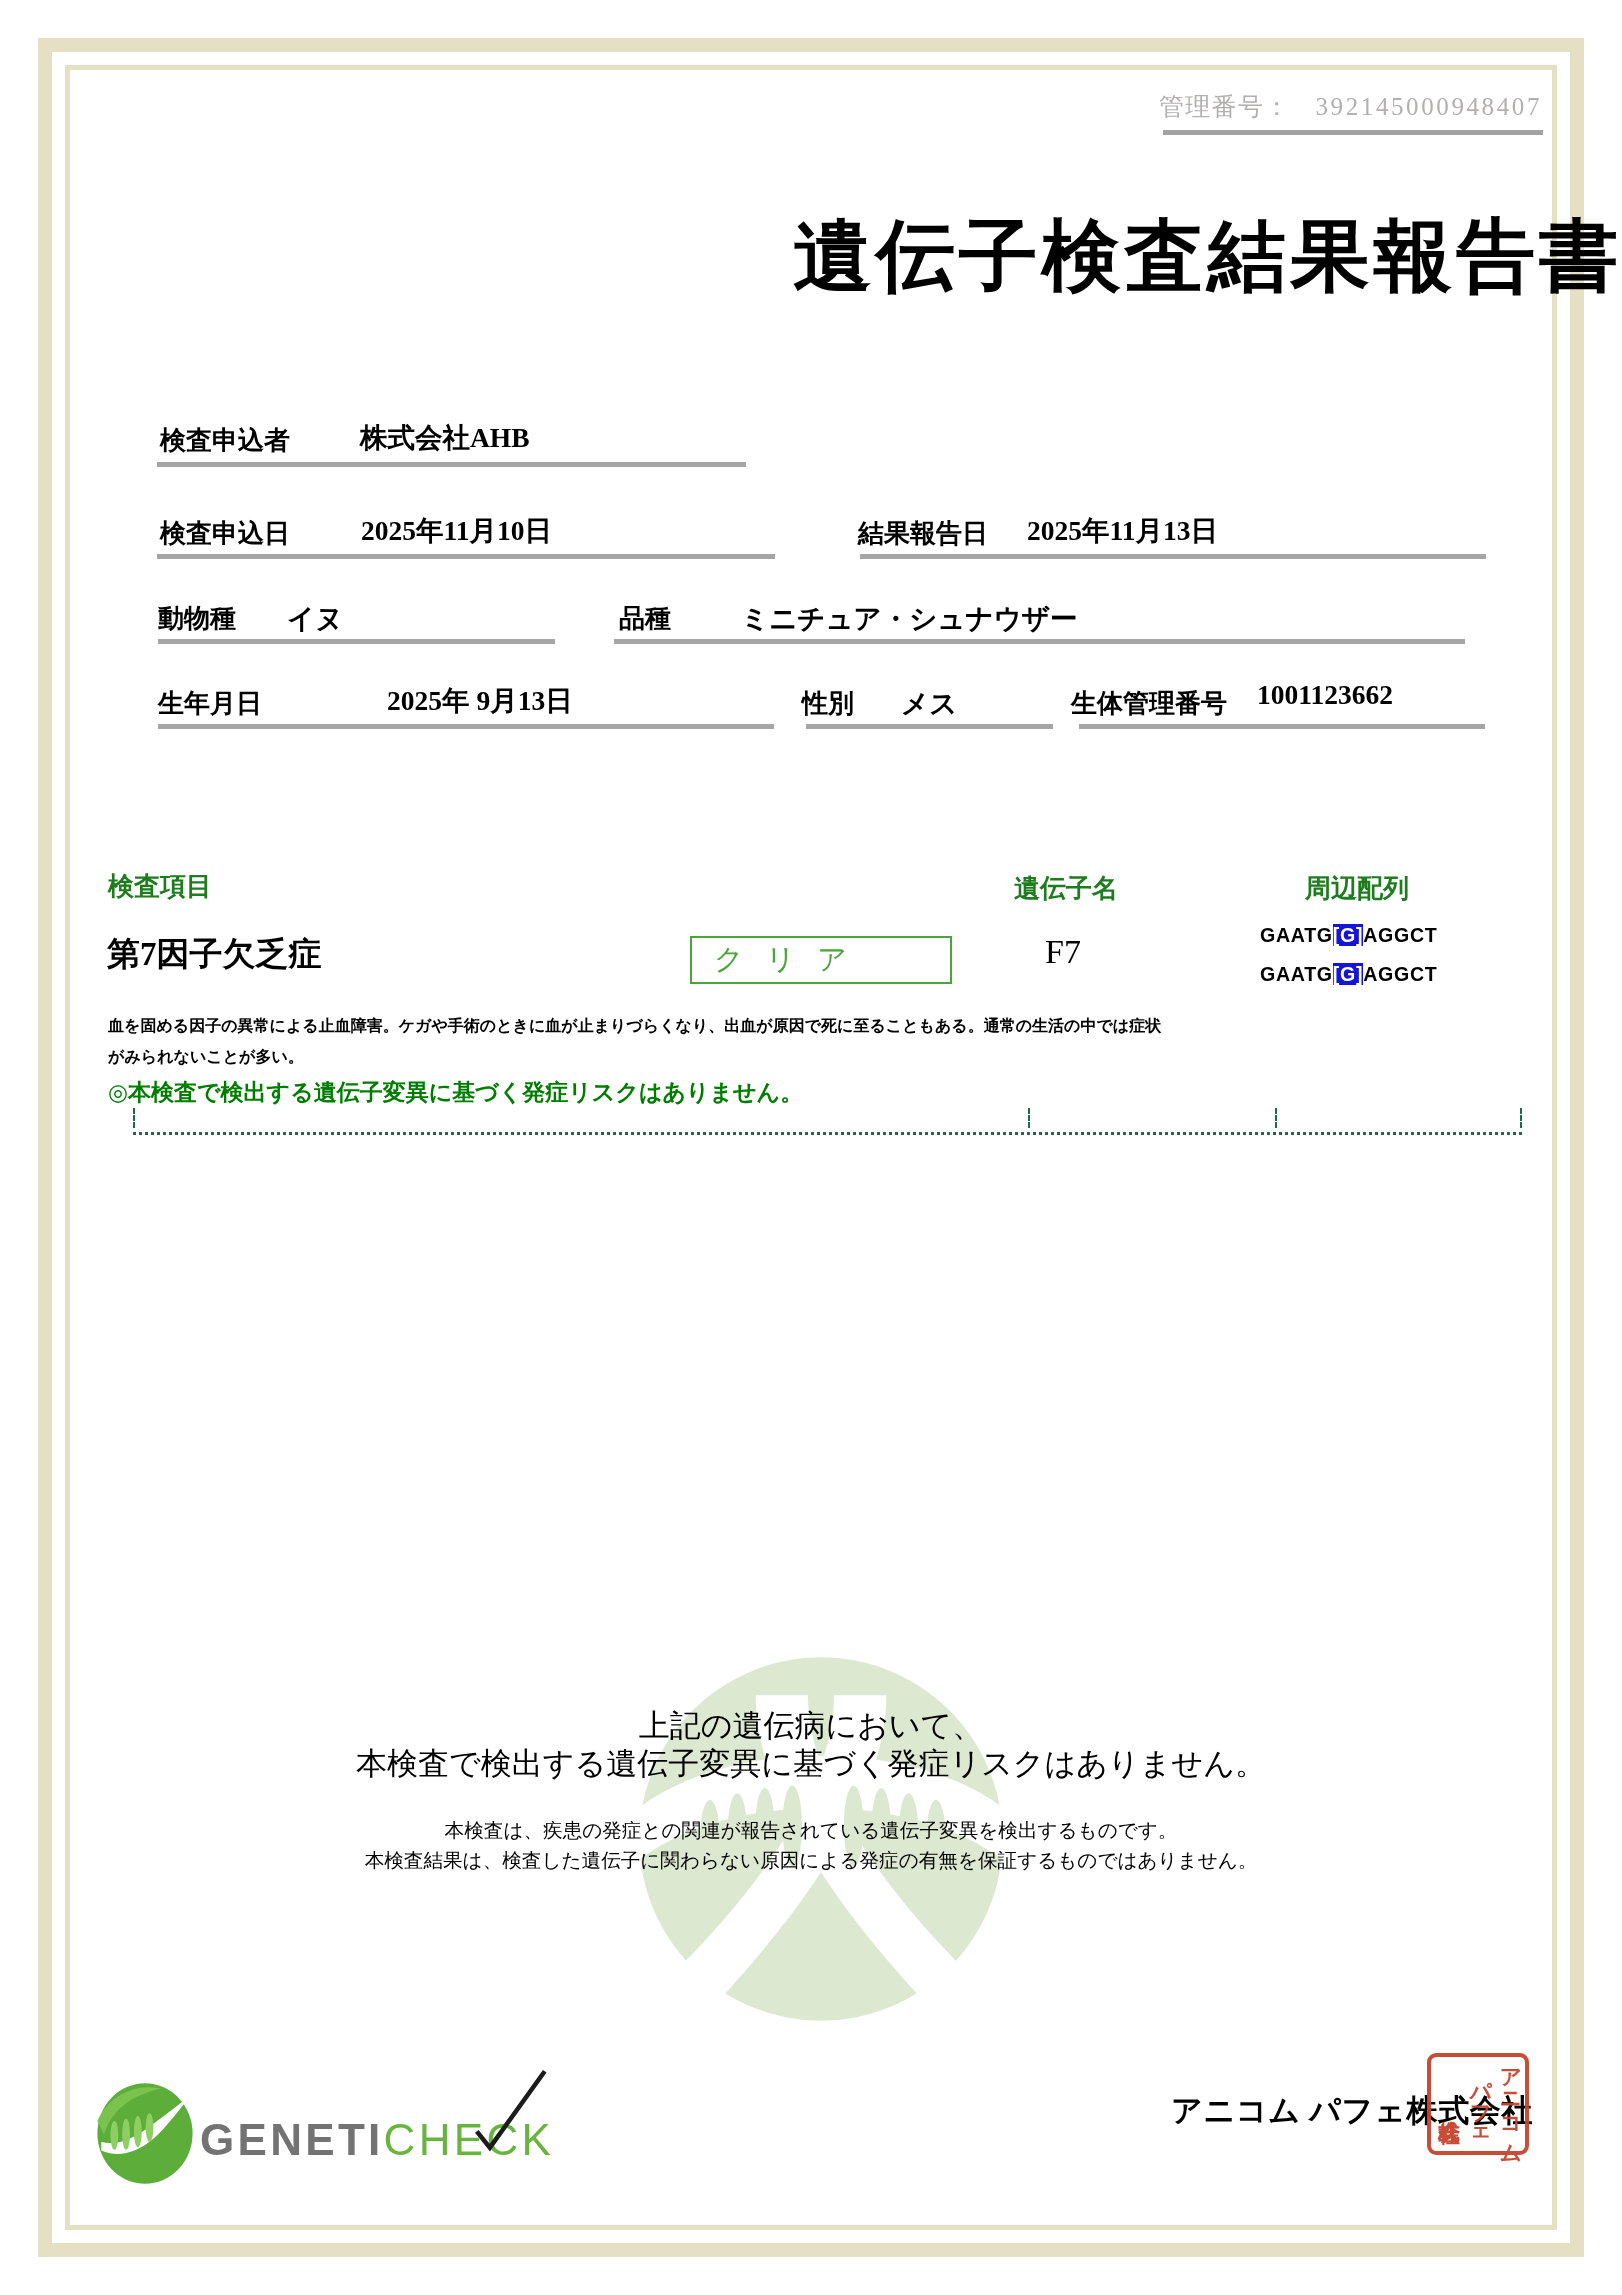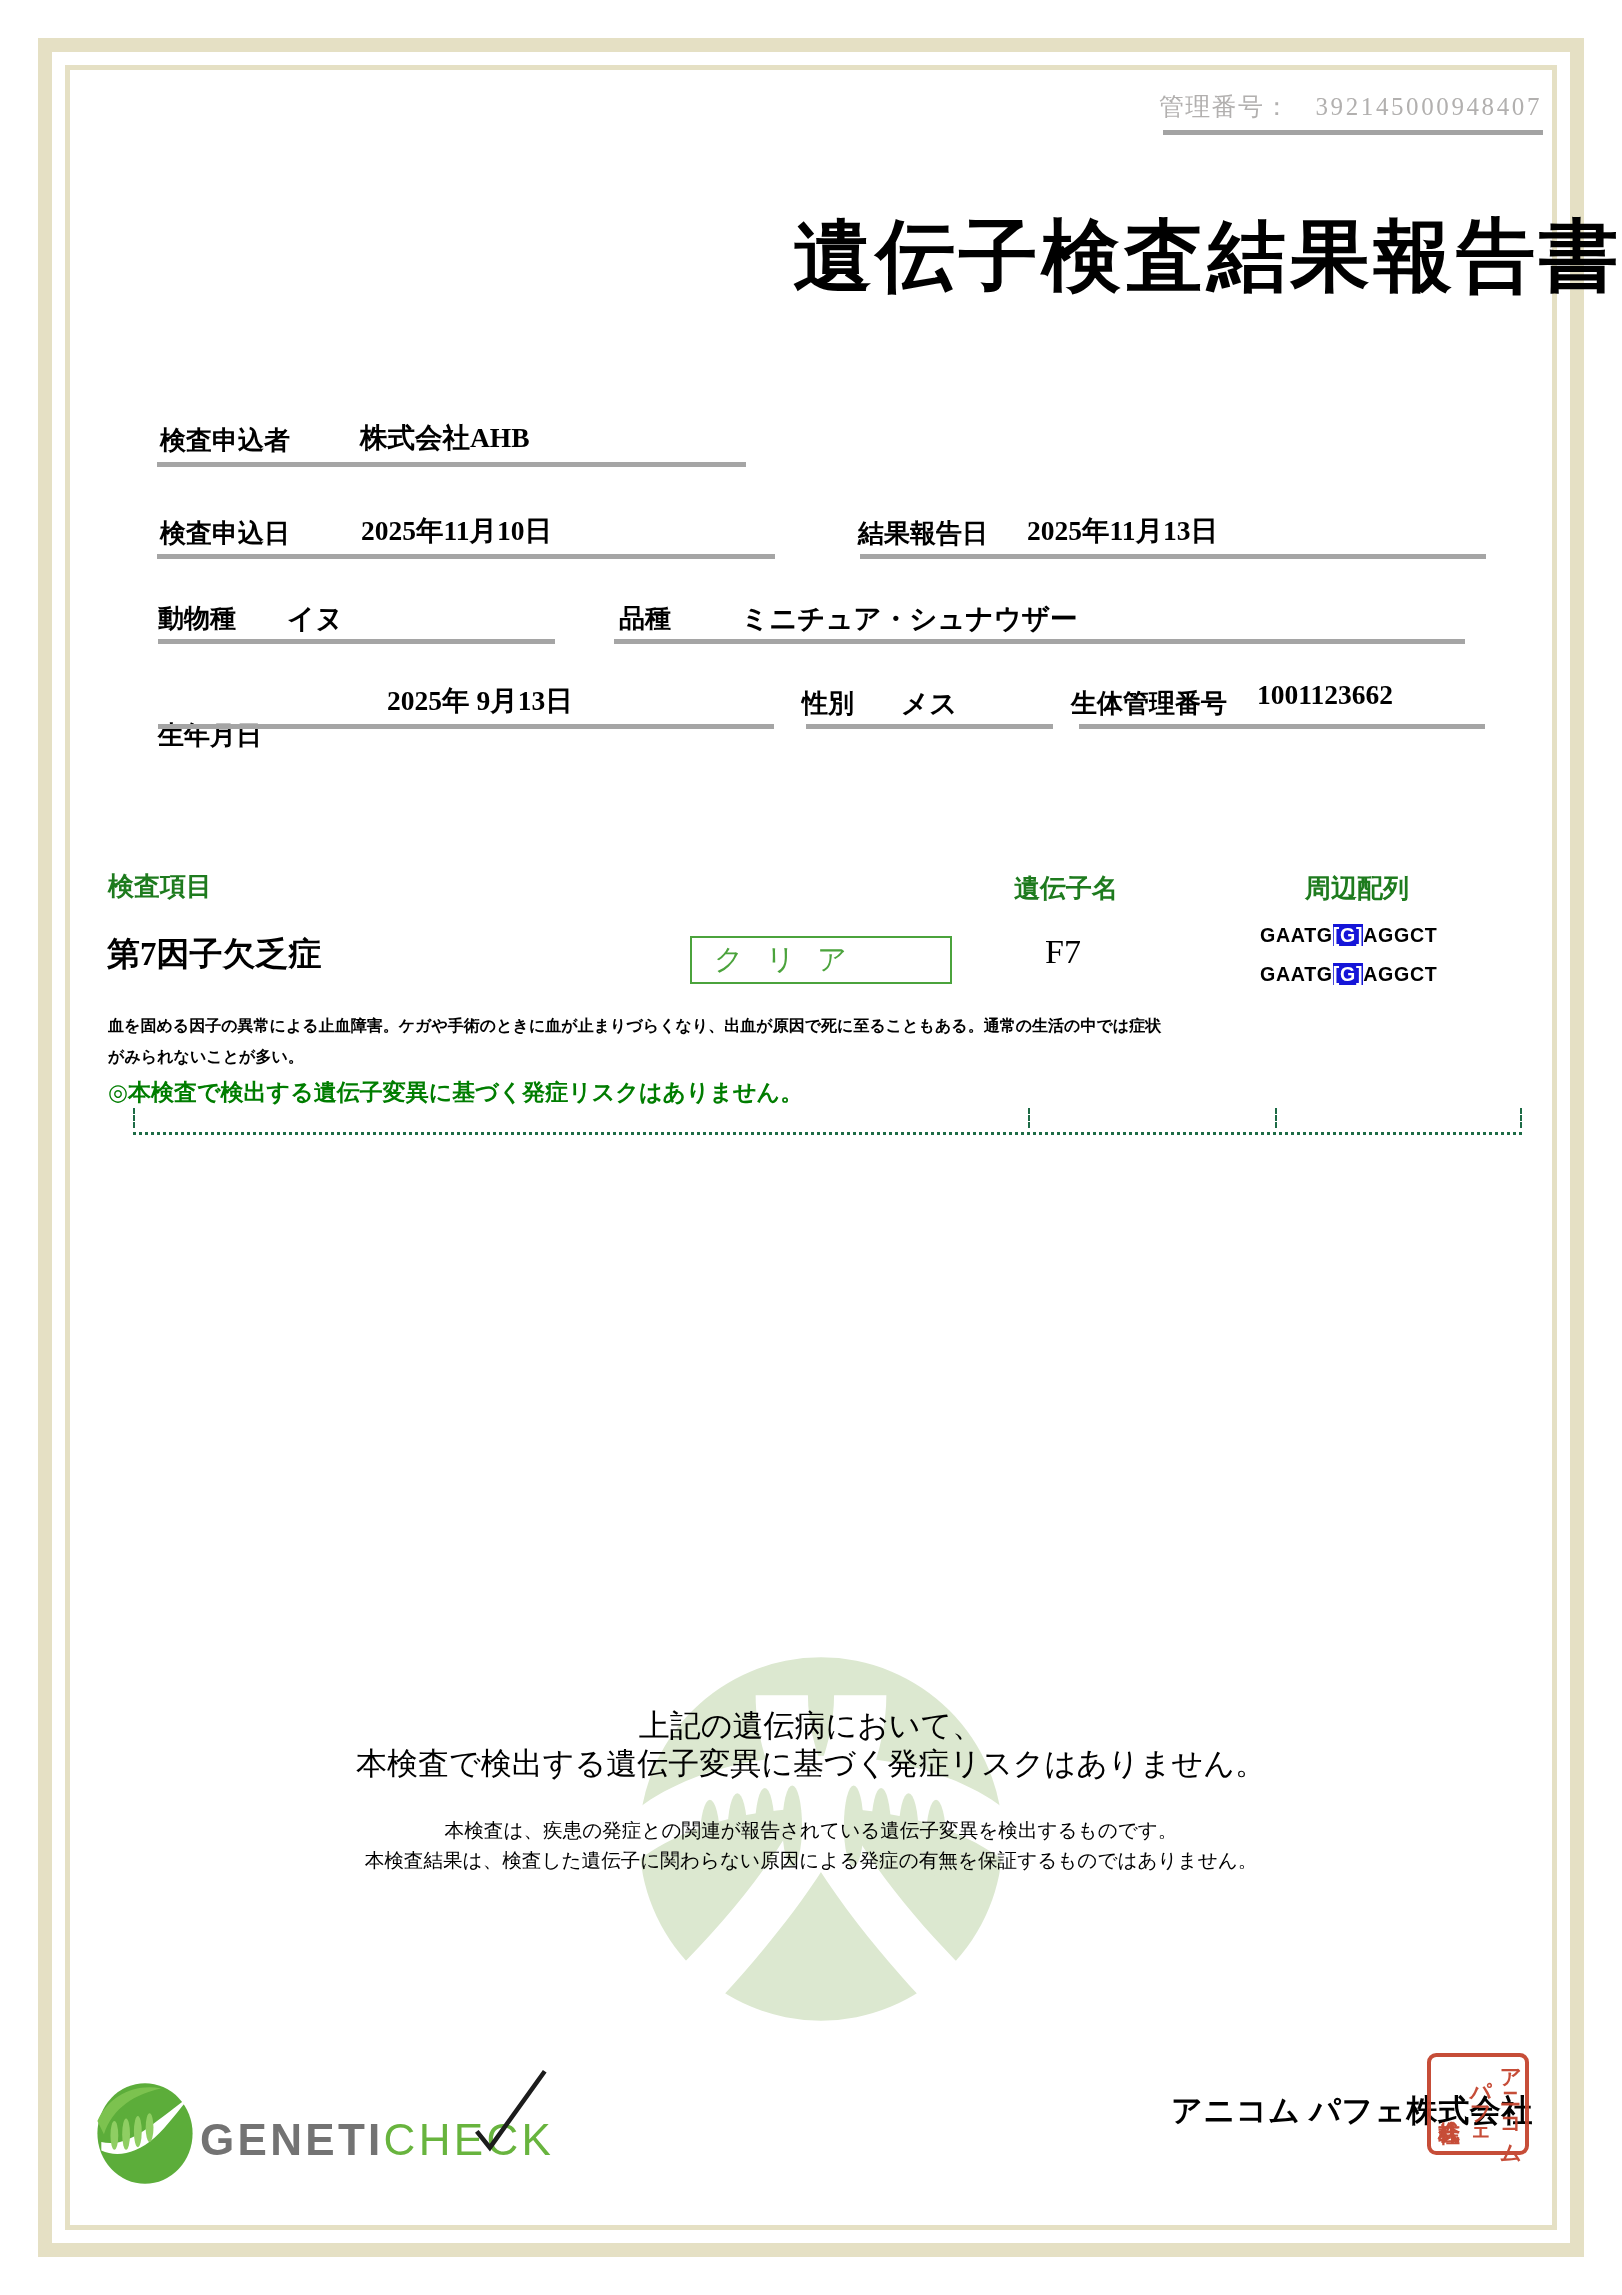--- a/index.html
+++ b/index.html
@@ -104,21 +104,21 @@
   <div class="abs val" style="left:1027px;top:513px;">2025年11月13日</div>
   <div class="uline" style="left:860px;top:554px;width:626px;"></div>
 
   <div class="abs lbl" style="left:158px;top:601px;">動物種</div>
   <div class="abs val" style="left:287px;top:601px;">イヌ</div>
   <div class="uline" style="left:158px;top:639px;width:397px;"></div>
   <div class="abs lbl" style="left:619px;top:601px;">品種</div>
   <div class="abs val" style="left:741px;top:601px;">ミニチュア・シュナウザー</div>
   <div class="uline" style="left:614px;top:639px;width:851px;"></div>
 
-  <div class="abs lbl" style="left:158px;top:686px;margin-top:32px;">生年月日</div>
+  <div class="abs lbl" style="left:158px;top:686px;">生年月日</div>
   <div class="abs val" style="left:368px;top:683px;margin-left:19px;">2025年 9月13日</div>
   <div class="uline" style="left:158px;top:724px;width:616px;"></div>
   <div class="abs lbl" style="left:802px;top:686px;">性別</div>
   <div class="abs val" style="left:901px;top:686px;">メス</div>
   <div class="uline" style="left:806px;top:724px;width:247px;"></div>
   <div class="abs lbl" style="left:1071px;top:686px;">生体管理番号</div>
   <div class="abs val" style="left:1257px;top:679px;">1001123662</div>
   <div class="uline" style="left:1079px;top:724px;width:406px;"></div>
 
   <div class="abs green-h" style="left:108px;top:869px;">検査項目</div>

